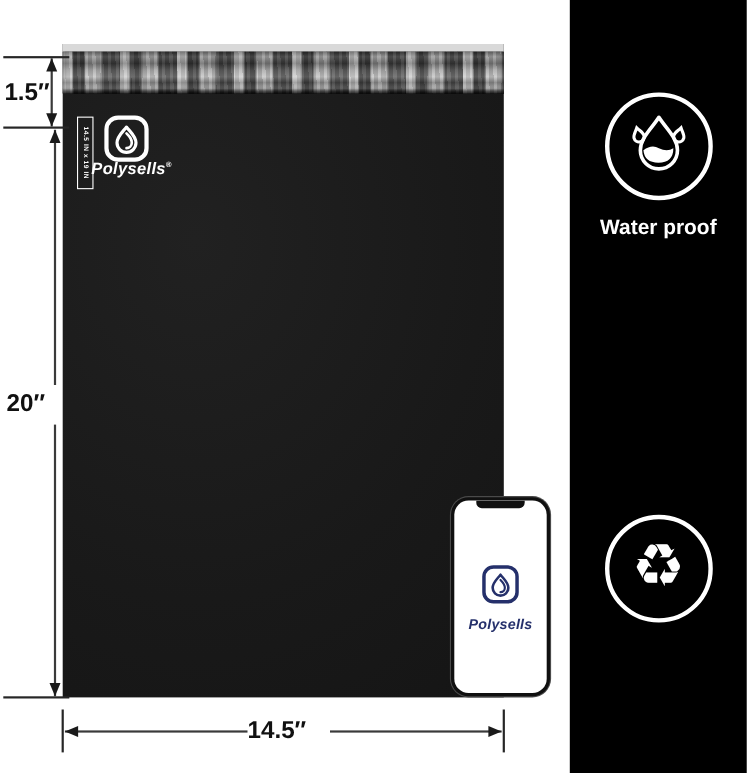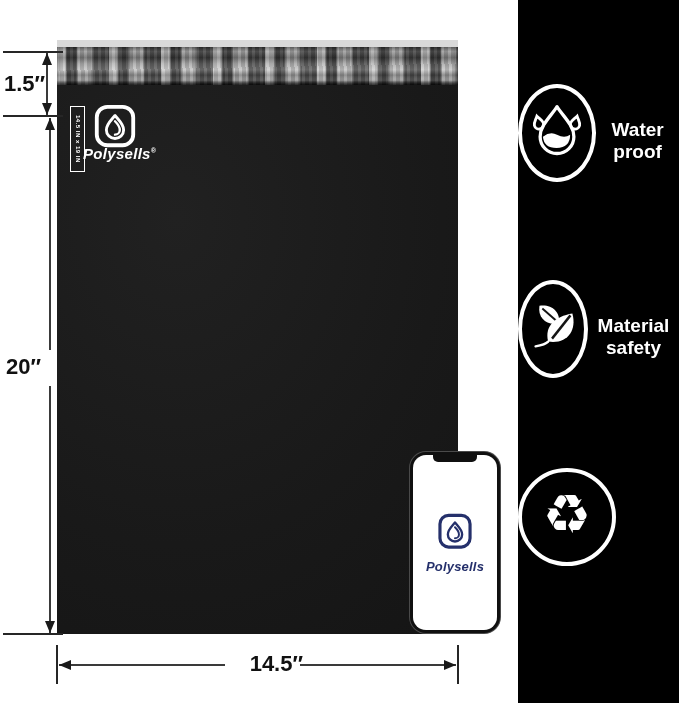--- a/index.html
+++ b/index.html
@@ -1,21 +1,21 @@
 <!DOCTYPE html>
 <html><head>
 <meta charset="utf-8">
 <style>
   html,body{margin:0;padding:0;background:#fff;}
   body{font-family:"Liberation Sans","DejaVu Sans",sans-serif;}
   #stage{position:relative;width:679px;height:703px;background:#fff;overflow:hidden;}
 
   
   .sidebar{position:absolute;left:518px;top:0;width:161px;height:703px;background:#000;}
-  .feature{position:absolute;left:0;width:161px;display:flex;align-items:center;}
+  .feature{position:absolute;left:0;width:161px;display:flex;flex-direction:column;align-items:center;}
   .feature-circle{width:90px;height:90px;border:4px solid #fff;border-radius:50%;
     display:flex;align-items:center;justify-content:center;}
   .feature-label{margin-top:15px;color:#fff;font-weight:bold;font-size:19px;line-height:1.15;
     text-align:center;max-width:128px;}
   .recycle-glyph{color:#fff;font-size:54px;line-height:1;font-family:"DejaVu Sans",sans-serif;
     transform:translateY(-2px);}
 
   
   .bag{position:absolute;left:57px;top:40px;width:401px;height:594px;
     background:radial-gradient(120% 100% at 30% 30%, #212121 0%, #191919 55%, #141414 100%);}
@@ -110,53 +110,39 @@
     <div class="tick-h" style="left:3px;top:633px;width:60px;"></div>
   </div>
 
   <div>
     <div class="tick-v" style="left:56px;top:645px;height:39px;"></div>
     <div class="tick-v" style="left:457px;top:645px;height:39px;"></div>
     <div class="dim-line-h" style="left:59px;top:664px;width:166px;"></div>
     <div class="dim-line-h" style="left:300px;top:664px;width:156px;"></div>
     <div class="arr left" style="left:59px;top:660px;"></div>
     <div class="arr right" style="left:444px;top:660px;"></div>
-    <div class="dim-label" style="left:225px;top:651px;width:78px;text-align:right;">14.5″</div>
+    <div class="dim-label" style="left:225px;top:651px;width:78px;text-align:left;">14.5″</div>
   </div>
 
   <div class="sidebar">
 
     <div class="feature" style="top:84px;">
       <div class="feature-circle">
         <span>
           <svg width="60" height="60" viewBox="0 0 64 64" fill="none">
             <path d="M32 6 C 25 17, 14 26, 14 38 a18 18 0 0 0 36 0 C 50 26, 39 17, 32 6 Z" stroke="#fff" stroke-width="3.5" stroke-linejoin="round"></path>
             <path d="M17 38 q 8 -6 15 -2 q 8 4 14 0 q 0 14 -14.5 14 Q 18 50 17 38 Z" fill="#fff"></path>
             <path d="M12 16 c -2.5 4 -5 6 -5 9 a5 5 0 0 0 10 0 c 0 -3 -2.5 -5 -5 -9 Z" stroke="#fff" stroke-width="3" transform="rotate(-14 12 22)"></path>
             <path d="M52 16 c 2.5 4 5 6 5 9 a5 5 0 0 1 -10 0 c 0 -3 2.5 -5 5 -9 Z" stroke="#fff" stroke-width="3" transform="rotate(14 52 22)"></path>
           </svg>
         </span>
       </div>
       <div class="feature-label">Water proof</div>
     </div>
 
-    <div class="feature" style="top:280px;">
-      <div class="feature-circle">
-        <span>
-          <svg width="62" height="62" viewBox="0 0 64 64" fill="none">
-            <path d="M18 10 C 30 8, 40 16, 38 28 C 26 31, 16 23, 18 10 Z" fill="#fff"></path>
-            <path d="M21 13 L36 26" stroke="#141414" stroke-width="2"></path>
-            <path d="M52 18 C 57 36, 46 50, 27 47 C 23 31, 34 21, 52 18 Z" fill="#fff"></path>
-            <path d="M50 20 L31 44" stroke="#141414" stroke-width="2.5"></path>
-            <path d="M14 52 Q 24 50 27 47" stroke="#fff" stroke-width="2.5" stroke-linecap="round"></path>
-          </svg>
-        </span>
-      </div>
-      <div class="feature-label">Material safety</div>
-    </div>
 
     <div class="feature" style="top:468px;">
       <div class="feature-circle">
         <span class="recycle-glyph">♻</span>
       </div>
     </div>
 
   </div>
 </div>
 

